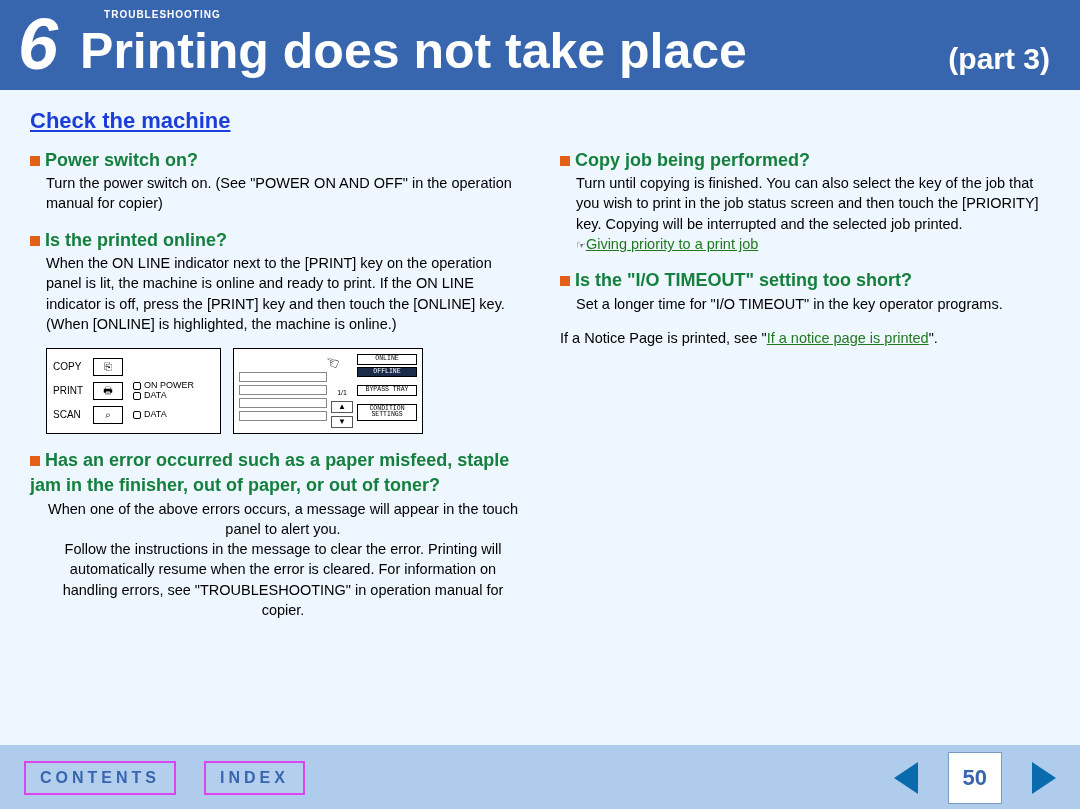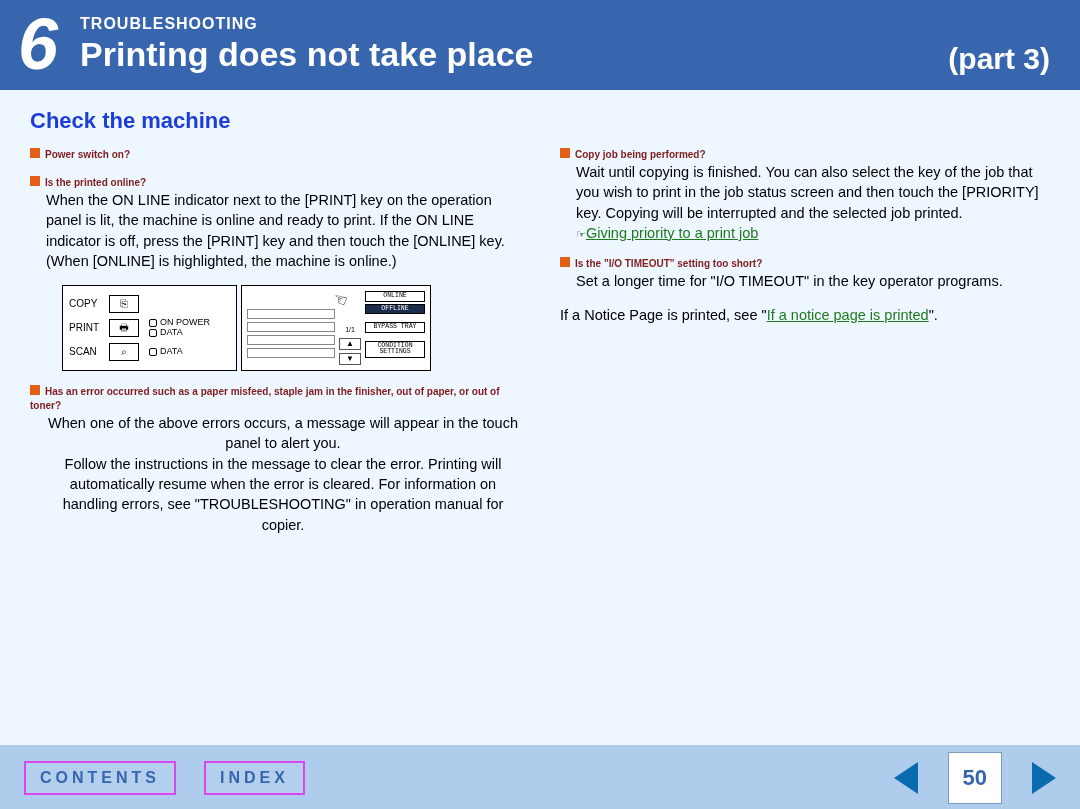--- a/index.html
+++ b/index.html
@@ -20,79 +20,81 @@
   }
   .chapter-num {
     font-size: 72px;
     font-weight: bold;
     font-style: italic;
     padding: 0 18px;
     line-height: 1;
   }
   .header-text { flex: 1; padding-left: 4px;}
   .category {
-    font-size: 16px;
+    font-size: 10px;
     font-weight: bold;
     letter-spacing: 1px;
     margin-bottom: 2px;
+    margin-left: 24px;
   }
   .title {
-    font-size: 34px;
+    font-size: 50px;
     font-weight: bold;
   }
   .part {
     font-size: 30px;
     font-weight: bold;
     align-self: flex-end;
     padding-bottom: 4px;
     margin-top: 28px;
   }
   .content {
     background: #eef6ff;
     padding: 18px 30px 20px 30px;
     height: 655px;
   }
   .section-title {
     color: #1b3ed8;
     font-size: 22px;
     font-weight: bold;
     margin-bottom: 14px;
+    text-decoration: underline;
   }
   .columns {
     display: flex;
     gap: 40px;
   }
   .col { flex: 1; font-size: 14.5px; line-height: 1.4; color: #000; }
   .item { margin-bottom: 14px; }
   .item-head {
-    color: #7f1d1d;
-    font-weight: bold;
-    font-size: 10px;
+    color: #15803d;
+    font-weight: bold;
+    font-size: 18px;
   }
   .square {
     display: inline-block;
     width: 10px; height: 10px;
     background: #e35f16;
     margin-right: 5px;
     position: relative;
     top: 0px;
   }
   .item-body { padding-left: 16px; }
   .link {
     color: #1f7a1f;
     text-decoration: underline;
     text-align: right;
   }
   .hand-icon { font-size: 11px; }
 
   
   .panel-wrap {
     display: flex;
-    gap: 4px;
-    margin: 10px 0 14px 32px;
+    gap: 12px;
+    margin: 10px 0 14px 16px;
   }
   .panel-left {
     border: 1px solid #000;
     background: #fff;
     padding: 6px;
     width: 175px;
   }
   .panel-row { display: flex; align-items: center; height: 24px; font-size: 10px; }
   .panel-row .lbl { width: 40px; }
   .iconbox {
@@ -197,20 +199,21 @@
 </div>
 
 <div class="content">
   <div class="section-title">Check the machine</div>
 
   <div class="columns">
     <div class="col">
 
       <div class="item">
         <div class="item-head"><span class="square"></span><span>Power switch on?</span></div>
+        <div class="item-body">Turn the power switch on. (See "POWER ON AND OFF" in the operation manual for copier)</div>
       </div>
 
       <div class="item">
         <div class="item-head"><span class="square"></span><span>Is the printed online?</span></div>
         <div class="item-body">When the ON LINE indicator next to the [PRINT] key on the operation panel is lit, the machine is online and ready to print. If the ON LINE indicator is off, press the [PRINT] key and then touch the [ONLINE] key. (When [ONLINE] is highlighted, the machine is online.)</div>
       </div>
 
       <div class="panel-wrap">
         <div class="panel-left">
           <div class="panel-row">
@@ -265,21 +268,21 @@
 Follow the instructions in the message to clear the error. Printing will automatically resume when the error is cleared. For information on handling errors, see "TROUBLESHOOTING" in operation manual for copier.</div>
       </div>
 
     </div>
 
     <div class="col">
 
       <div class="item">
         <div class="item-head"><span class="square"></span><span>Copy job being performed?</span></div>
         <div class="item-body">
-          <span>Wait until copying is finished. You can also select the key of the job that you wish to print in the job status screen and then touch the [PRIORITY] key. Copying will be interrupted and the selected job printed.</span><br>
+          <span>Turn until copying is finished. You can also select the key of the job that you wish to print in the job status screen and then touch the [PRIORITY] key. Copying will be interrupted and the selected job printed.</span><br>
           <span class="hand-icon">☞</span><a href="#" class="link">Giving priority to a print job</a>
         </div>
       </div>
 
       <div class="item">
         <div class="item-head"><span class="square"></span><span>Is the "I/O TIMEOUT" setting too short?</span></div>
         <div class="item-body">Set a longer time for "I/O TIMEOUT" in the key operator programs.</div>
       </div>
 
       <div class="item">

